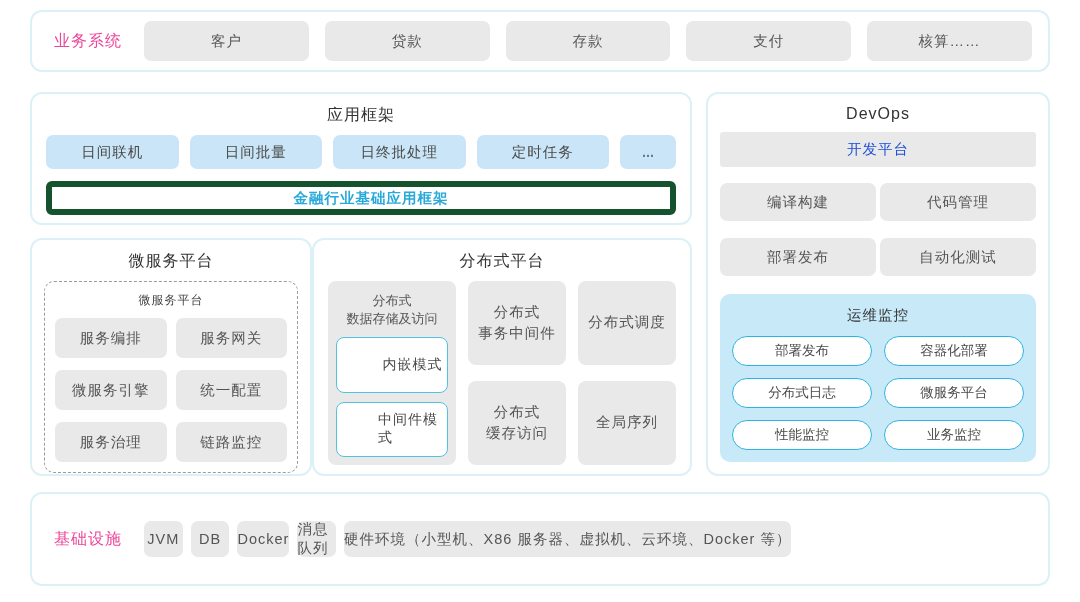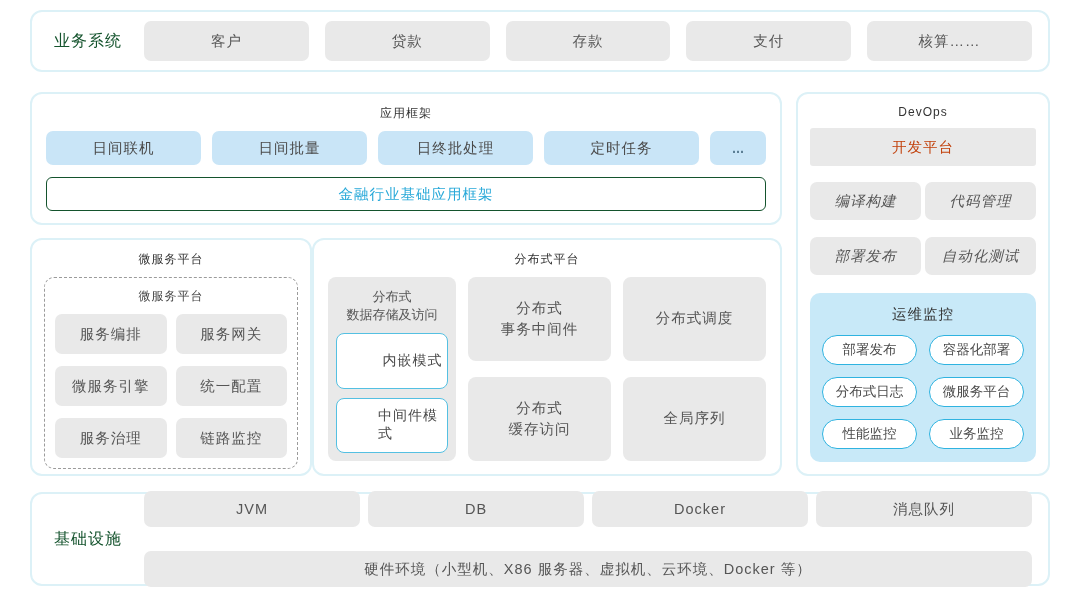--- a/index.html
+++ b/index.html
@@ -4,42 +4,42 @@
 <style>
   * { margin:0; padding:0; box-sizing:border-box; }
   html,body { width:1080px; height:602px; background:#ffffff;
     font-family:"Liberation Sans","DejaVu Sans",sans-serif; color:#4a4a4a; }
   .page { width:1080px; height:602px; padding:10px 30px 16px; display:flex; flex-direction:column; }
 
   .section { background:#fff; border:2px solid #dcf1f7; border-radius:12px; }
 
   
   .topbar { height:62px; display:flex; align-items:center; padding-right:16px; }
-  .side-label { width:112px; flex:none; text-align:center; font-size:16px; color:#14532d; font-weight:500; letter-spacing:1px; }
+  .side-label { width:112px; flex:none; text-align:center; font-size:16px; color:#ec4899; font-weight:500; letter-spacing:1px; }
   .topbar-chips { flex:1; display:flex; gap:16px; }
   .chip { background:#e9e9e9; border-radius:7px; display:flex; align-items:center;
           justify-content:center; font-size:14.5px; color:#555; letter-spacing:1px; }
   .topbar-chips .chip { flex:1; height:40px; }
 
   
   .middle { display:flex; gap:14px; margin-top:20px; height:384px; }
   .left-col { flex:1; display:flex; flex-direction:column; gap:13px; }
-  .right-col { width:254px; flex:none; }
-  .panel-title { text-align:center; font-size:12px; color:#333; font-weight:500;
+  .right-col { width:344px; flex:none; }
+  .panel-title { text-align:center; font-size:16px; color:#333; font-weight:500;
                  padding:11px 0 9px; letter-spacing:1px; }
 
   
   .app-panel { height:133px; padding:0 14px; }
   .app-chips { display:flex; gap:11px; }
   .app-chip { flex:1; height:34px; background:#c9e5f7; border-radius:7px; display:flex;
               align-items:center; justify-content:center; font-size:14.5px; color:#4a4a4a; letter-spacing:1px; }
   .app-chip.small { flex:none; width:56px; color:#5c7f95; font-weight:bold; letter-spacing:0; }
-  .base-box { margin-top:12px; height:34px; border:1px solid #14532d; border-radius:6px; background:#fff;
+  .base-box { margin-top:12px; height:34px; border:6px solid #14532d; border-radius:6px; background:#fff;
               display:flex; align-items:center; justify-content:center; color:#29a9d9;
-              font-weight:normal; font-size:14.5px; letter-spacing:1px;padding-left:20px; }
+              font-weight:bold; font-size:14.5px; letter-spacing:1px;padding-left:20px; }
 
   .row2 { display:flex; height:238px; }
 
   
   .micro-panel { width:282px; flex:none; padding:0 12px; }
   .dashed-box { border:1px dashed #9b9b9b; border-radius:10px; padding:5px 10px 10px; }
   .dashed-title { text-align:center; font-size:12px; color:#444; padding:5px 0 9px; letter-spacing:1px; }
   .micro-grid { display:grid; grid-template-columns:1fr 1fr; gap:12px 9px; }
   .micro-grid .chip { height:40px; }
 
@@ -52,32 +52,32 @@
   .mode-card { flex:1; background:#fff; border:1px solid #54c0e2; border-radius:8px;
                display:flex; align-items:center; justify-content:center; font-size:14px; color:#4a4a4a; letter-spacing:1px;padding-left:41px; }
   .dist-col { flex:1; display:flex; flex-direction:column; gap:16px; }
   .dist-card { flex:1; background:#e9e9e9; border-radius:8px; display:flex; align-items:center;
                justify-content:center; text-align:center; font-size:14.5px; color:#555;
                white-space:pre-line; line-height:1.45; letter-spacing:1px; }
 
   
   .devops-panel { height:384px; padding:0 12px 12px; display:flex; flex-direction:column; }
   .chip-wide { height:38px; background:#e9e9e9; border-radius:3px; display:flex; align-items:center;
-               justify-content:center; font-size:14.5px; color:#c2410c; letter-spacing:1px; }
-  .devops-grid { display:grid; grid-template-columns:1fr 1fr; gap:17px 4px; margin:16px 0 18px;font-style:italic; }
+               justify-content:center; font-size:14.5px; color:#1d4ed8; letter-spacing:1px; }
+  .devops-grid { display:grid; grid-template-columns:1fr 1fr; gap:17px 4px; margin:16px 0 18px; }
   .devops-grid .chip { height:38px; }
   .ops-panel { background:#c8e9f8; border-radius:10px; flex:1; padding:3px 12px 12px; }
   .ops-title { text-align:center; font-size:14.5px; color:#333; font-weight:500; padding:9px 0 11px; letter-spacing:1px; }
   .ops-grid { display:grid; grid-template-columns:1fr 1fr; gap:12px; }
   .ops-chip { height:30px; background:#fff; border:1.5px solid #2fb3e0; border-radius:15px;
               display:flex; align-items:center; justify-content:center; font-size:13.5px; color:#4a4a4a; }
 
   
   .bottombar { margin-top:16px; height:94px; display:flex; align-items:center; padding-right:16px; }
-  .infra-content { flex:1; display:flex; flex-direction:column; gap:24px; }
+  .infra-content { flex:1; display:flex; gap:8px; }
   .infra-row { display:flex; gap:8px; }
   .infra-row .chip { flex:1; height:36px; }
   .hardware-chip { height:36px; background:#e9e9e9; border-radius:7px; display:flex; align-items:center;
                    justify-content:center; font-size:14.5px; color:#555; letter-spacing:1px; }
 </style>
 </head>
 <body>
 
 <div class="page">
 

